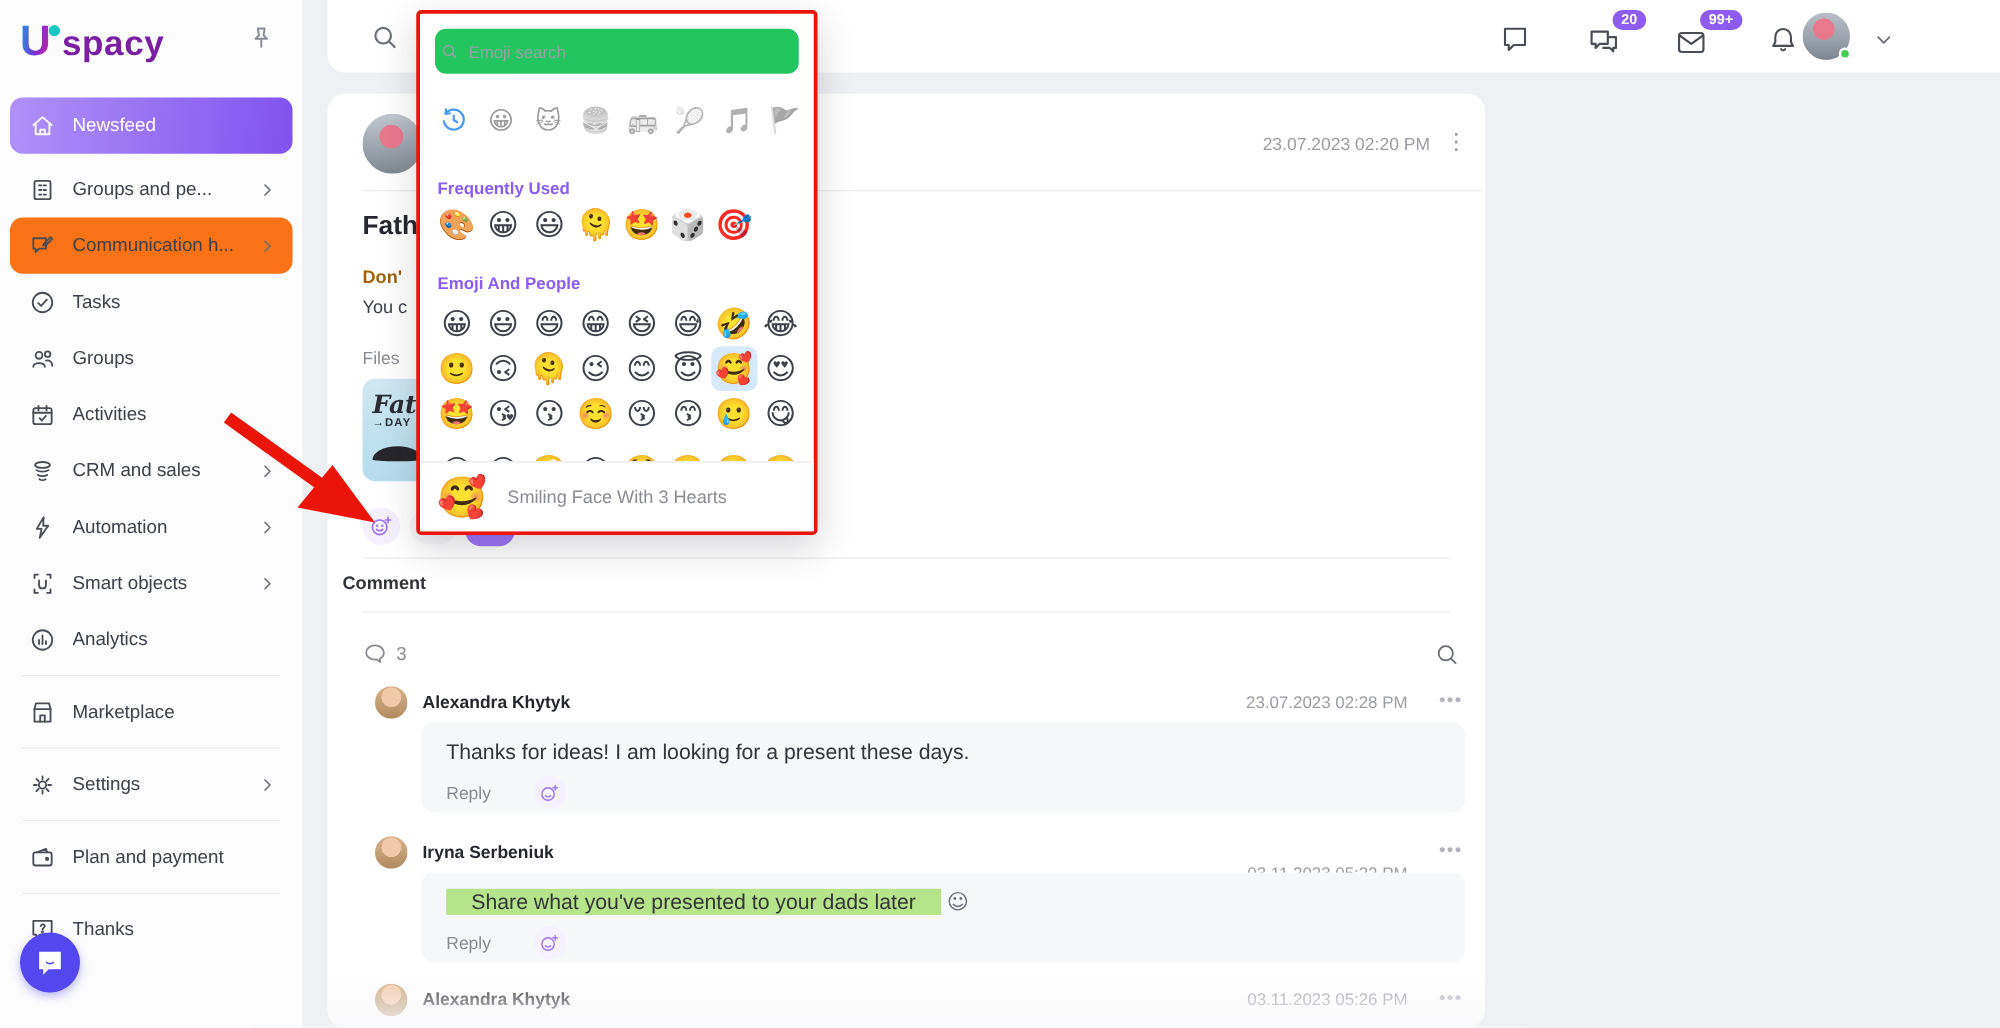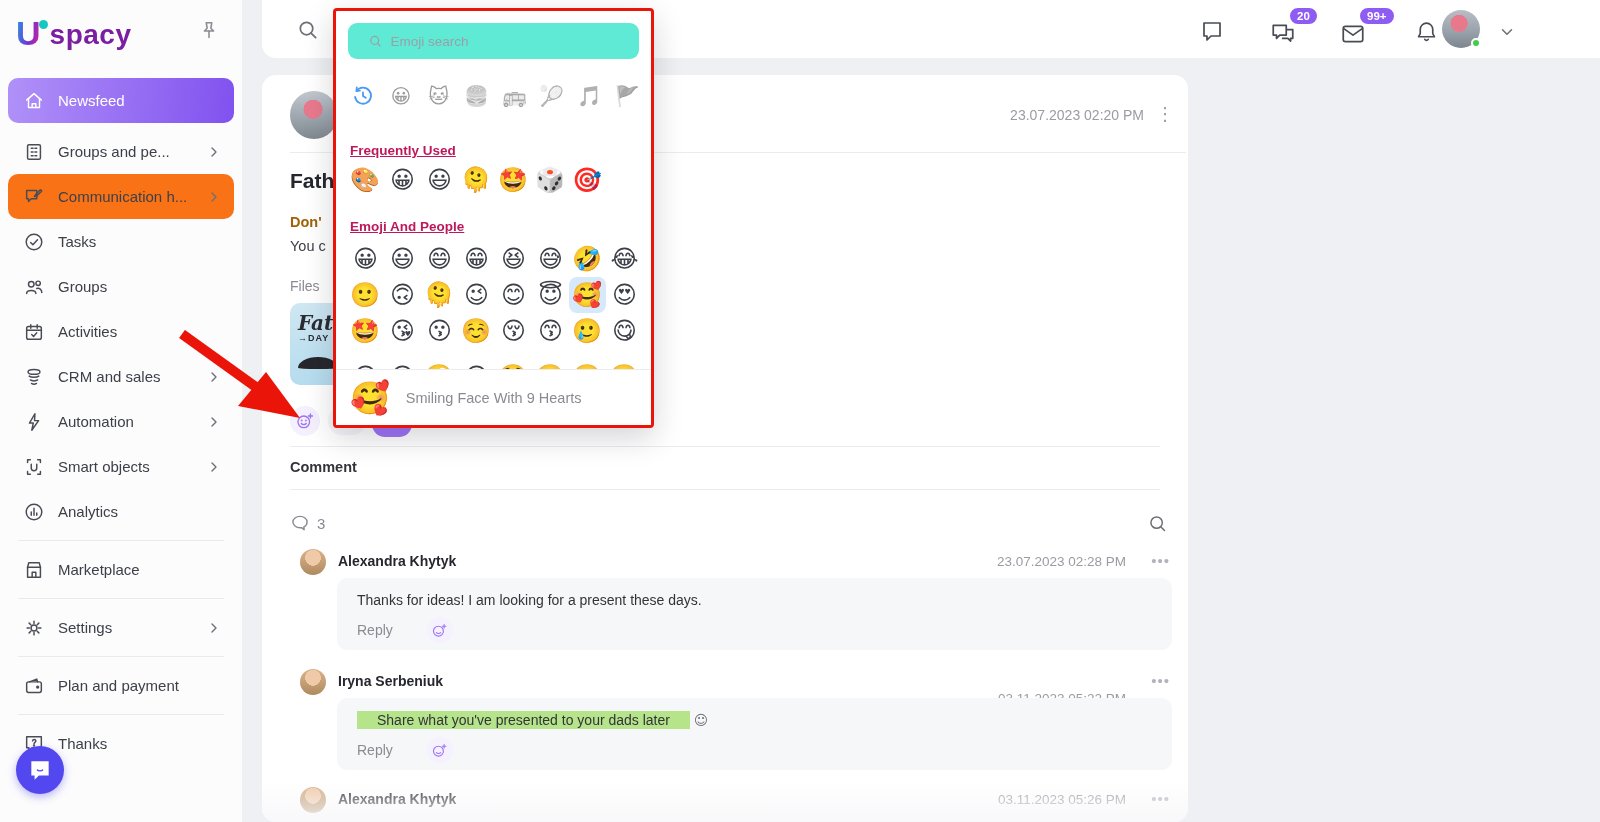--- a/index.html
+++ b/index.html
@@ -55,53 +55,53 @@
   #files-label { position:absolute; left:28px; top:203px; font-size:14px; color:#8a8b92; }
   #file-thumb { position:absolute; left:28px; top:228px; width:74px; height:82px; border-radius:10px; cursor:pointer;
     background:linear-gradient(180deg,#cfe7f2 0%,#b5dcee 100%); overflow:hidden; text-align:left; padding:10px 0 0 8px; }
   #file-thumb .scr { font-family:"DejaVu Serif",serif; font-style:italic; font-weight:bold; font-size:20px; color:#2b2b33; line-height:20px; }
   #file-thumb .day { font-size:9px; font-weight:bold; color:#2b2b33; letter-spacing:1px; }
   #file-thumb .mous { width:40px; height:12px; background:#26262c; border-radius:50% 50% 50% 50%/90% 90% 10% 10%; margin-top:14px; }
   .react-btn { width:30px; height:30px; border-radius:50%; background:#f4f0fe; display:flex; align-items:center; justify-content:center; cursor:pointer; color:#9d73f2; }
   #post-react { position:absolute; left:28px; top:331px; }
   #react-pill-light { position:absolute; left:66px; top:332px; width:38px; height:28px; border-radius:14px; background:#f6f6f9; cursor:pointer; }
   #react-pill-purple { position:absolute; left:110px; top:336px; width:40px; height:26px; border-radius:13px; background:#9f74f8; cursor:pointer; }
-  #comment-label { position:absolute; left:28px; top:384px; font-size:14.5px; font-weight:bold; color:#33343a; }
+  #comment-label { position:absolute; left:12px; top:384px; font-size:14.5px; font-weight:bold; color:#33343a; }
   #cc-row { position:absolute; left:28px; top:438px; display:flex; align-items:center; color:#8a8b92; }
   #cc-count { font-size:15px; margin-left:7px; }
   #comment-search { position:absolute; right:20px; top:438px; color:#6d6f77; cursor:pointer; }
 
   .cmt-avatar { position:absolute; width:26px; height:26px; border-radius:50%;
     background:radial-gradient(circle at 50% 34%, #f0c9a8 0 36%, transparent 37%), linear-gradient(180deg,#d9b38c 0%,#b08a5f 100%); }
   .cmt-name { position:absolute; left:76px; font-size:14px; font-weight:bold; color:#26272e; }
   .cmt-time { position:absolute; right:62px; font-size:13.5px; color:#9b9ca3; }
   .cmt-dots { position:absolute; right:18px; font-size:15px; color:#b2b3ba; cursor:pointer; letter-spacing:1px; }
   .cmt-bubble { position:absolute; left:75px; right:16px; height:72px; background:#f6f7f9; border-radius:10px; padding:14px 20px 0 20px; }
-  .cmt-text { font-size:14px; color:#33343a; }
+  .cmt-text { font-size:17px; color:#33343a; }
   .cmt-text .hl { background:#b6e48a; padding:1px 20px; }
   .cmt-text .sfx { color:#6d6f77; }
   .cmt-actions { display:flex; align-items:center; margin-top:9px;gap:18px; }
   .cmt-reply { font-size:14px; color:#8a8b92; cursor:pointer; margin-right:16px; }
   .cmt-actions .react-btn { width:26px; height:26px; background:#f6f1ff; }
 
   #bottom-fade { position:absolute; left:0; bottom:0; width:926px; height:42px; border-radius:0 0 14px 14px;
     background:linear-gradient(to bottom, rgba(252,252,253,0), rgba(248,248,250,.96)); pointer-events:none; }
 
   
   #picker { position:absolute; left:333px; top:8px; width:321px; height:420px; background:#fff; z-index:50;
     border:3px solid #ea1508; border-radius:4px; box-shadow:0 10px 30px rgba(20,20,40,.18); }
-  #picker-search { position:absolute; left:12px; right:12px; top:12px; height:36px; background:#5eead4; border-radius:9px;
-    display:flex; align-items:center; padding:0 20px; cursor:text; }
+  #picker-search { position:absolute; left:12px; right:12px; top:12px; height:36px; background:#22c55e; border-radius:9px;
+    display:flex; align-items:center; padding:0 4px; cursor:text; }
   #picker-search input { border:none; outline:none; background:transparent; font-size:13.5px; color:#3e4049; margin-left:8px; width:100%;
     font-family:"Liberation Sans","DejaVu Sans",sans-serif; }
   #picker-search input::placeholder { color:#9aa0a8; }
   #cat-row { position:absolute; left:14px; right:10px; top:72px; display:flex; justify-content:space-between; align-items:center; }
   .cat { width:26px; height:26px; display:flex; align-items:center; justify-content:center; cursor:pointer; font-size:20px; }
   .cat .emoji { filter:grayscale(1); opacity:.52; }
-  .sec-head { position:absolute; left:14px; font-size:13.5px; font-weight:bold; color:#be185d;text-decoration:underline; }
+  .sec-head { position:absolute; left:14px; font-size:13.5px; font-weight:bold; color:#8b5cf6; }
   #freq-row { position:absolute; left:11px; top:152px; display:flex; }
   #freq-row .cell { width:37px; height:34px; display:flex; align-items:center; justify-content:center; font-size:24px; cursor:pointer; }
   #people-grid { position:absolute; left:11px; top:230px; width:298px; display:flex; flex-wrap:wrap; }
   #people-grid .cell { width:37px; height:36px; display:flex; align-items:center; justify-content:center; font-size:24px; cursor:pointer; border-radius:8px; }
   #people-grid .cell.hl { background:#d6e9fb; }
   #partial-row { position:absolute; left:11px; top:344px; width:298px; height:15px; overflow:hidden; display:flex; }
   #partial-row .cell { width:37px; height:36px; display:flex; align-items:flex-end; justify-content:center; font-size:24px; }
   #picker-footer { position:absolute; left:0; right:0; bottom:0; height:56px; border-top:1px solid #ececf0; display:flex; align-items:center; padding:0 14px; background:#fff; }
   #preview-emoji { font-size:32px; margin-right:16px; }
   #preview-label { font-size:14.5px; color:#8a8b92; }
@@ -584,20 +584,20 @@
       </div>
       <div class="cell">
         <span class="emoji">🤭</span>
       </div>
       <div class="cell">
         <span class="emoji">🫢</span>
       </div>
     </div>
   <div id="picker-footer">
     <span id="preview-emoji" class="emoji">🥰</span>
-    <span id="preview-label">Smiling Face With 9 Hearts</span>
+    <span id="preview-label">Smiling Face With 3 Hearts</span>
   </div>
 </div>
 
 <svg id="red-arrow" width="132" height="100" viewBox="0 0 132 100">
   <line x1="4" y1="4" x2="82" y2="60" stroke="#ea1508" stroke-width="10"></line>
   <polygon points="122,88 60,76 88,42" fill="#ea1508"></polygon>
 </svg>
 
 </body></html>

